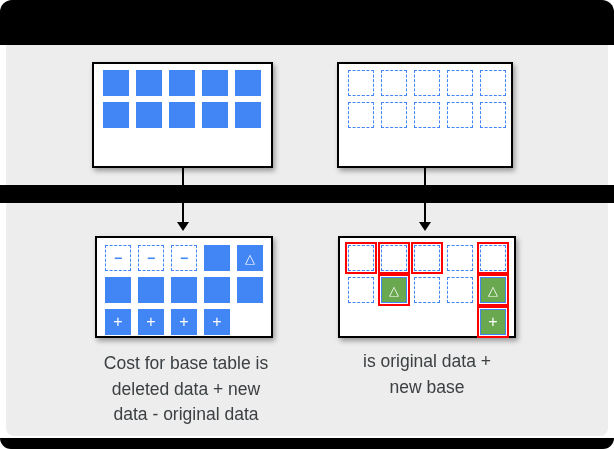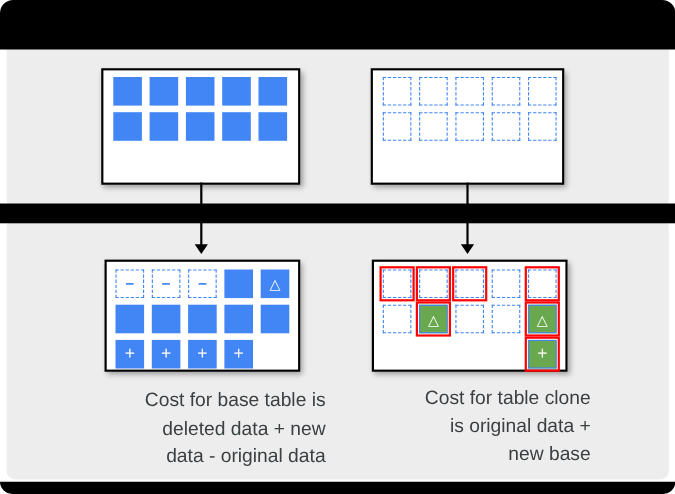--- a/index.html
+++ b/index.html
@@ -48,21 +48,21 @@
   .arrow .shaft{position:absolute;left:-1px;top:0;width:2px;height:57px;background:#000;}
   .arrow .head{
     position:absolute;left:-6px;top:56px;width:0;height:0;
     border-left:6px solid transparent;border-right:6px solid transparent;
     border-top:9px solid #000;
   }
   .arrow.left{left:183px;top:166px;}
   .arrow.right{left:425px;top:166px;}
   
   .caption{
-    position:absolute;width:220px;text-align:right;z-index:2;
+    position:absolute;width:220px;text-align:center;z-index:2;
     color:var(--text);font-size:17.5px;line-height:25.5px;
   }
   .caption.base{left:76px;top:351px;}
   .caption.clone{left:317px;top:349px;}
 </style>
 </head>
 <body>
 
 <div class="canvas">
 
@@ -175,18 +175,17 @@
       </div>
   </div>
 
   <div class="caption base">
     <div>Cost for base table is</div>
     <div>deleted data + new</div>
     <div>data - original data</div>
   </div>
 
   <div class="caption clone">
-    <div>Cost for table clone</div>
     <div>is original data +</div>
     <div>new base</div>
   </div>
 
 </div>
 
 </body></html>

